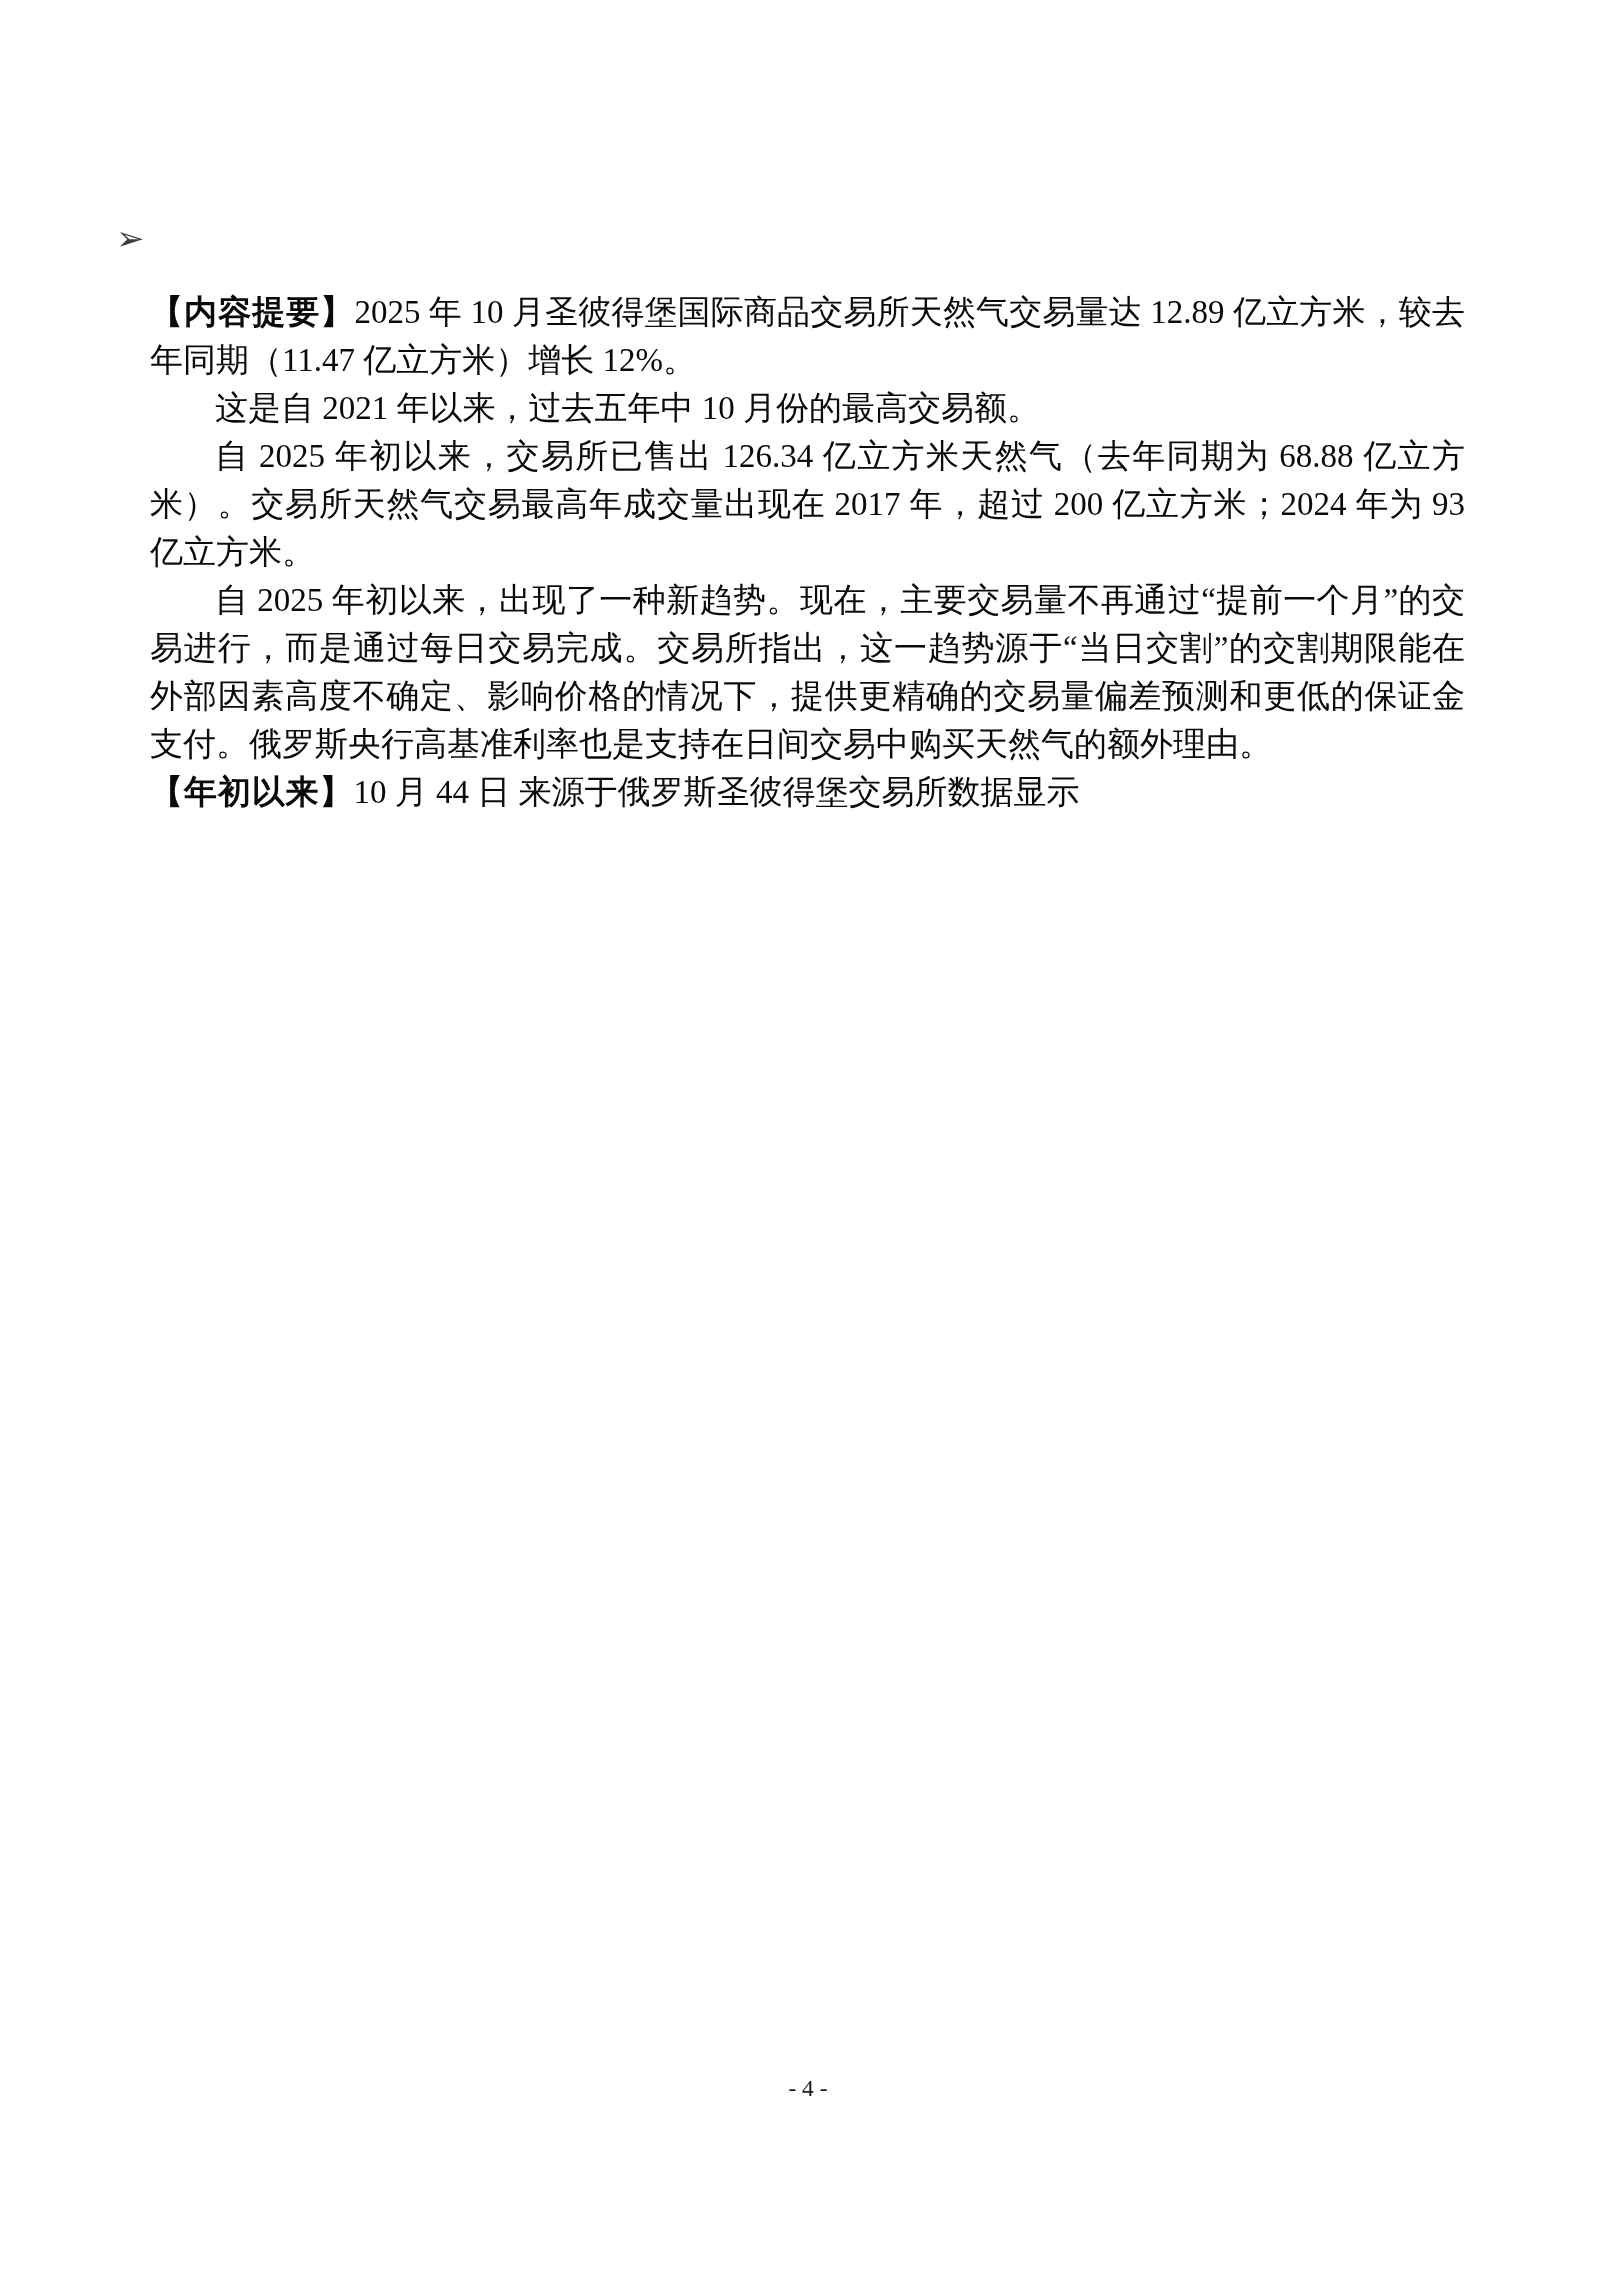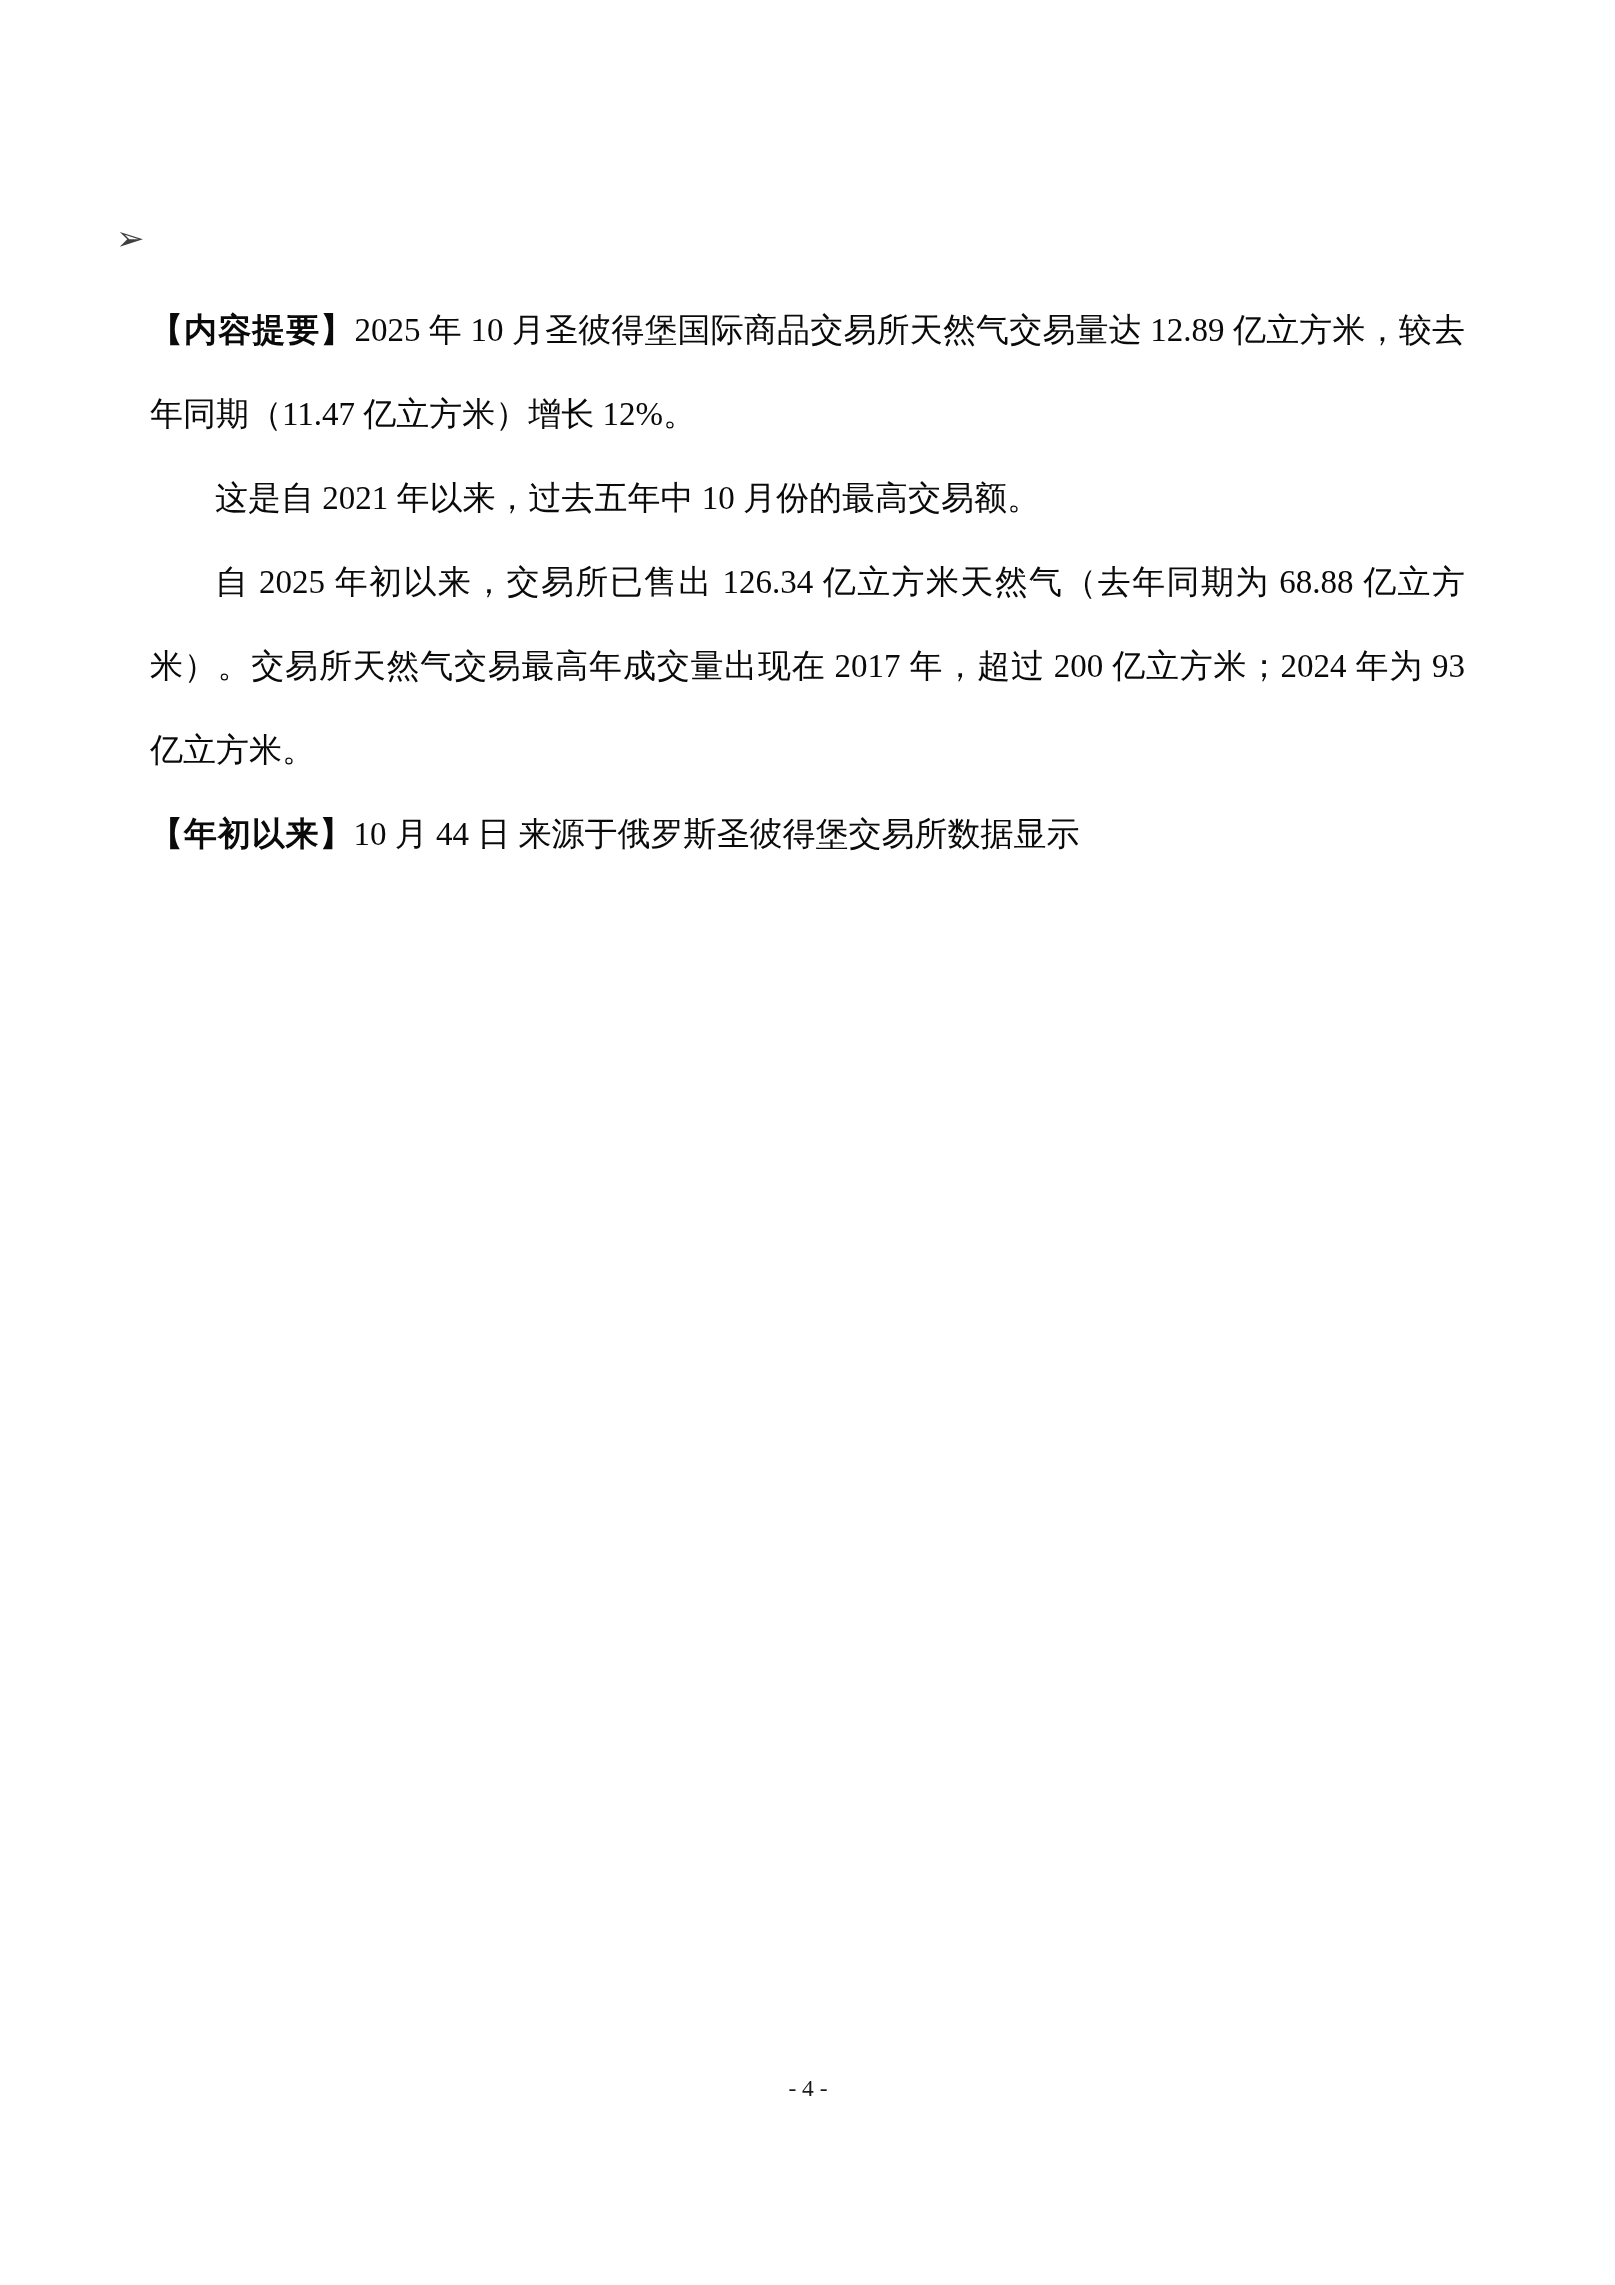--- a/index.html
+++ b/index.html
@@ -32,21 +32,21 @@
     font-size: 34px;
     margin-right: 40px;
     transform: translateY(0.9px);
   }
   .body-text {
     position: absolute;
     top: 288px;
     left: 150px;
     width: 1315px;
     font-size: 33px;
-    line-height: 84px;
+    line-height: 48px;
     text-align: justify;
     color: #0a0a0a;
   }
   .body-text p {
     margin: 0;
     padding: 0;
   }
   .body-text p.indent {
     text-indent: 65px;
   }
@@ -71,20 +71,21 @@
 <div class="page">
 
   <div class="heading">
     <span class="bullet">➢</span>
   </div>
 
   <div class="body-text" id="paragraphs">
       <p><b>【内容提要】</b><span>2025 年 10 月圣彼得堡国际商品交易所天然气交易量达 12.89 亿立方米，较去年同期（11.47 亿立方米）增长 12%。</span></p>
       <p class="indent"><span>这是自 2021 年以来，过去五年中 10 月份的最高交易额。</span></p>
       <p class="indent"><span>自 2025 年初以来，交易所已售出 126.34 亿立方米天然气（去年同期为 68.88 亿立方米）。交易所天然气交易最高年成交量出现在 2017 年，超过 200 亿立方米；2024 年为 93 亿立方米。</span></p>
+      <p class="indent"><span>自 2025 年初以来，出现了一种新趋势。现在，主要交易量不再通过“提前一个月”的交易进行，而是通过每日交易完成。交易所指出，这一趋势源于“当日交割”的交割期限能在外部因素高度不确定、影响价格的情况下，提供更精确的交易量偏差预测和更低的保证金支付。俄罗斯央行高基准利率也是支持在日间交易中购买天然气的额外理由。</span></p>
       <p><b>【年初以来】</b><span>10 月 44 日  来源于俄罗斯圣彼得堡交易所数据显示</span></p>
     </div>
 
   <div class="footer">
     <span>- 4 -</span>
   </div>
 
 </div>
 
 

